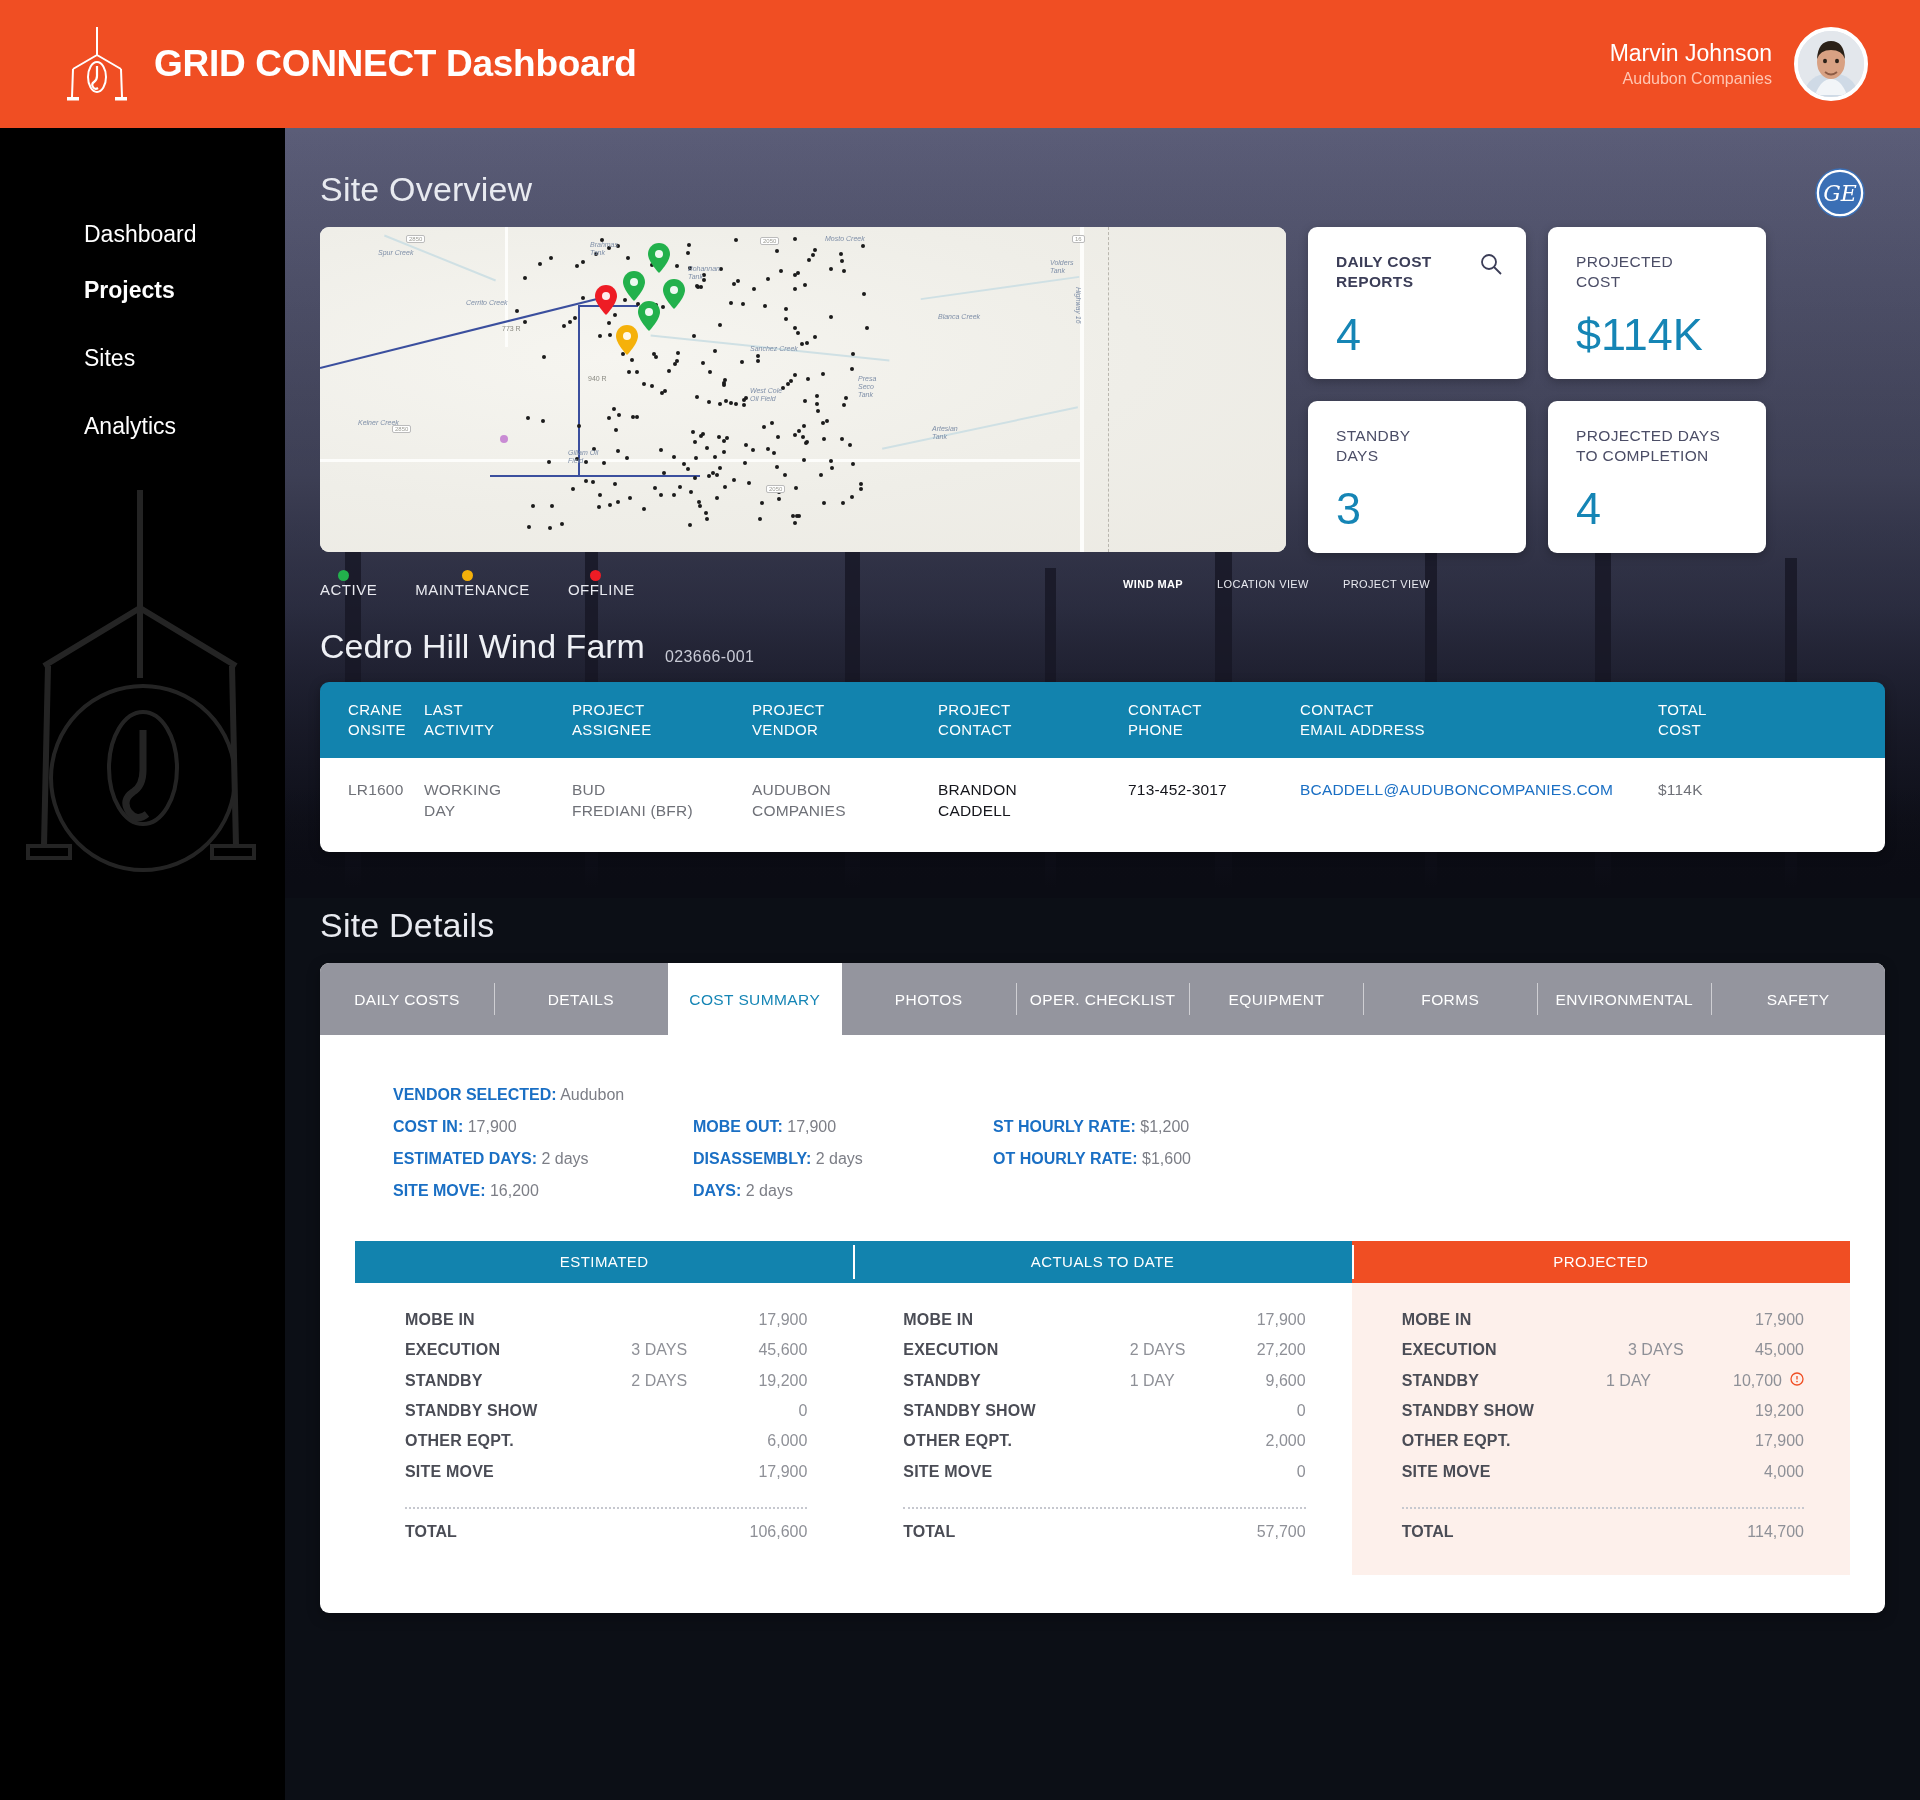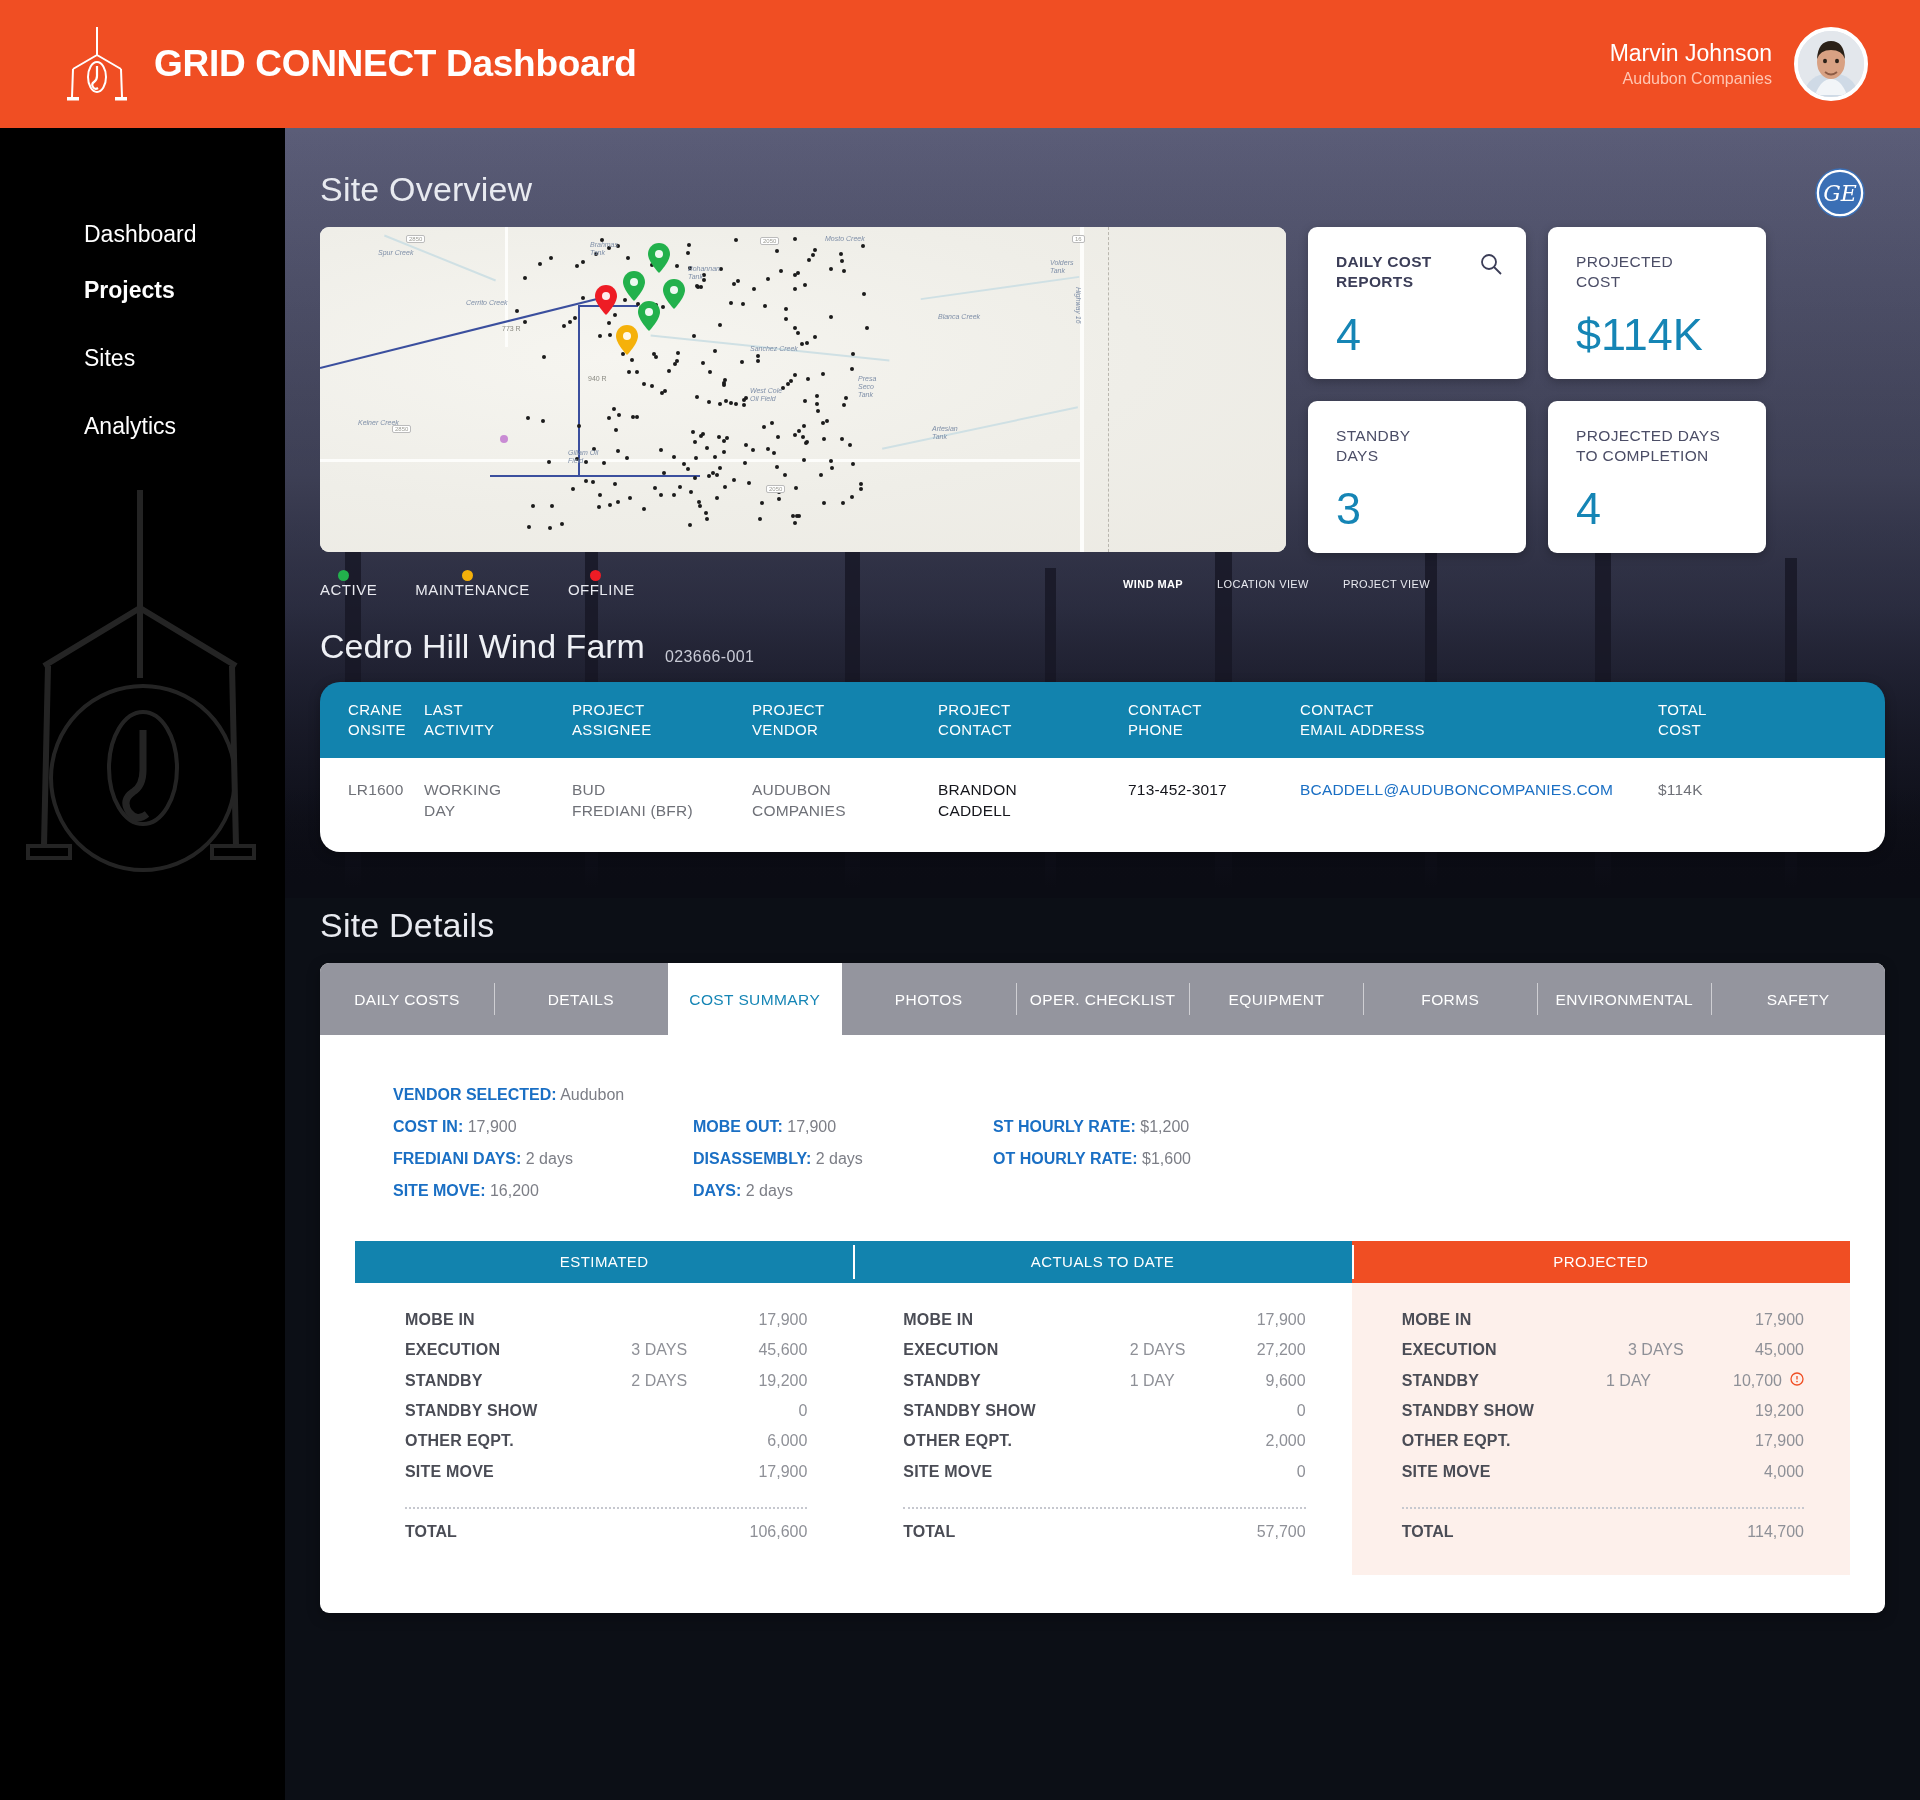--- a/index.html
+++ b/index.html
@@ -133,21 +133,21 @@
   }
   .view-tab.active { font-weight: bold; color: #fff; }
 
   
   .site-head { display: flex; align-items: flex-end; padding: 30px 0 16px 35px; }
   .site-name { font-size: 34px; color: #eef0f5; font-weight: normal; }
   .site-id { font-size: 16px; color: #c9cbd6; margin-left: 20px; letter-spacing: 0.4px; }
 
   
   .proj-table {
-    margin: 0 35px 0 35px; border-radius: 20px; overflow: hidden;
+    margin: 0 35px 0 35px; border-radius: 9px; overflow: hidden;
     box-shadow: 0 3px 12px rgba(0,0,0,0.3);
   }
   .pt-head {
     background: #1283ae; display: flex; padding: 18px 0 18px 0; align-items: flex-start;
   }
   .pt-head div {
     font-size: 15px; color: #fff; letter-spacing: 0.35px; line-height: 1.33;
     text-transform: uppercase; white-space: pre-line;
   }
   .pt-body { background: #fff; display: flex; padding: 22px 0 30px 0; align-items: flex-start; }
@@ -718,21 +718,21 @@
         <div class="tab">EQUIPMENT</div>
         <div class="tab">FORMS</div>
         <div class="tab">ENVIRONMENTAL</div>
         <div class="tab">SAFETY</div>
       </div>
 
     <div class="summary-grid">
       <div class="sg-col" id="sg1">
           <div class="sg-line"><b>VENDOR SELECTED:</b><span> Audubon</span></div>
           <div class="sg-line"><b>COST IN:</b><span> 17,900</span></div>
-          <div class="sg-line"><b>FREDIANI DAYS:</b><span> 2 days</span></div>
+          <div class="sg-line"><b>ESTIMATED DAYS:</b><span> 2 days</span></div>
           <div class="sg-line"><b>SITE MOVE:</b><span> 16,200</span></div>
         </div>
       <div class="sg-col" id="sg2">
           <div class="sg-line">&nbsp;</div>
           <div class="sg-line"><b>MOBE OUT:</b><span> 17,900</span></div>
           <div class="sg-line"><b>DISASSEMBLY:</b><span> 2 days</span></div>
           <div class="sg-line"><b>DAYS:</b><span> 2 days</span></div>
         </div>
       <div class="sg-col wide" id="sg4">
           <div class="sg-line">&nbsp;</div>

